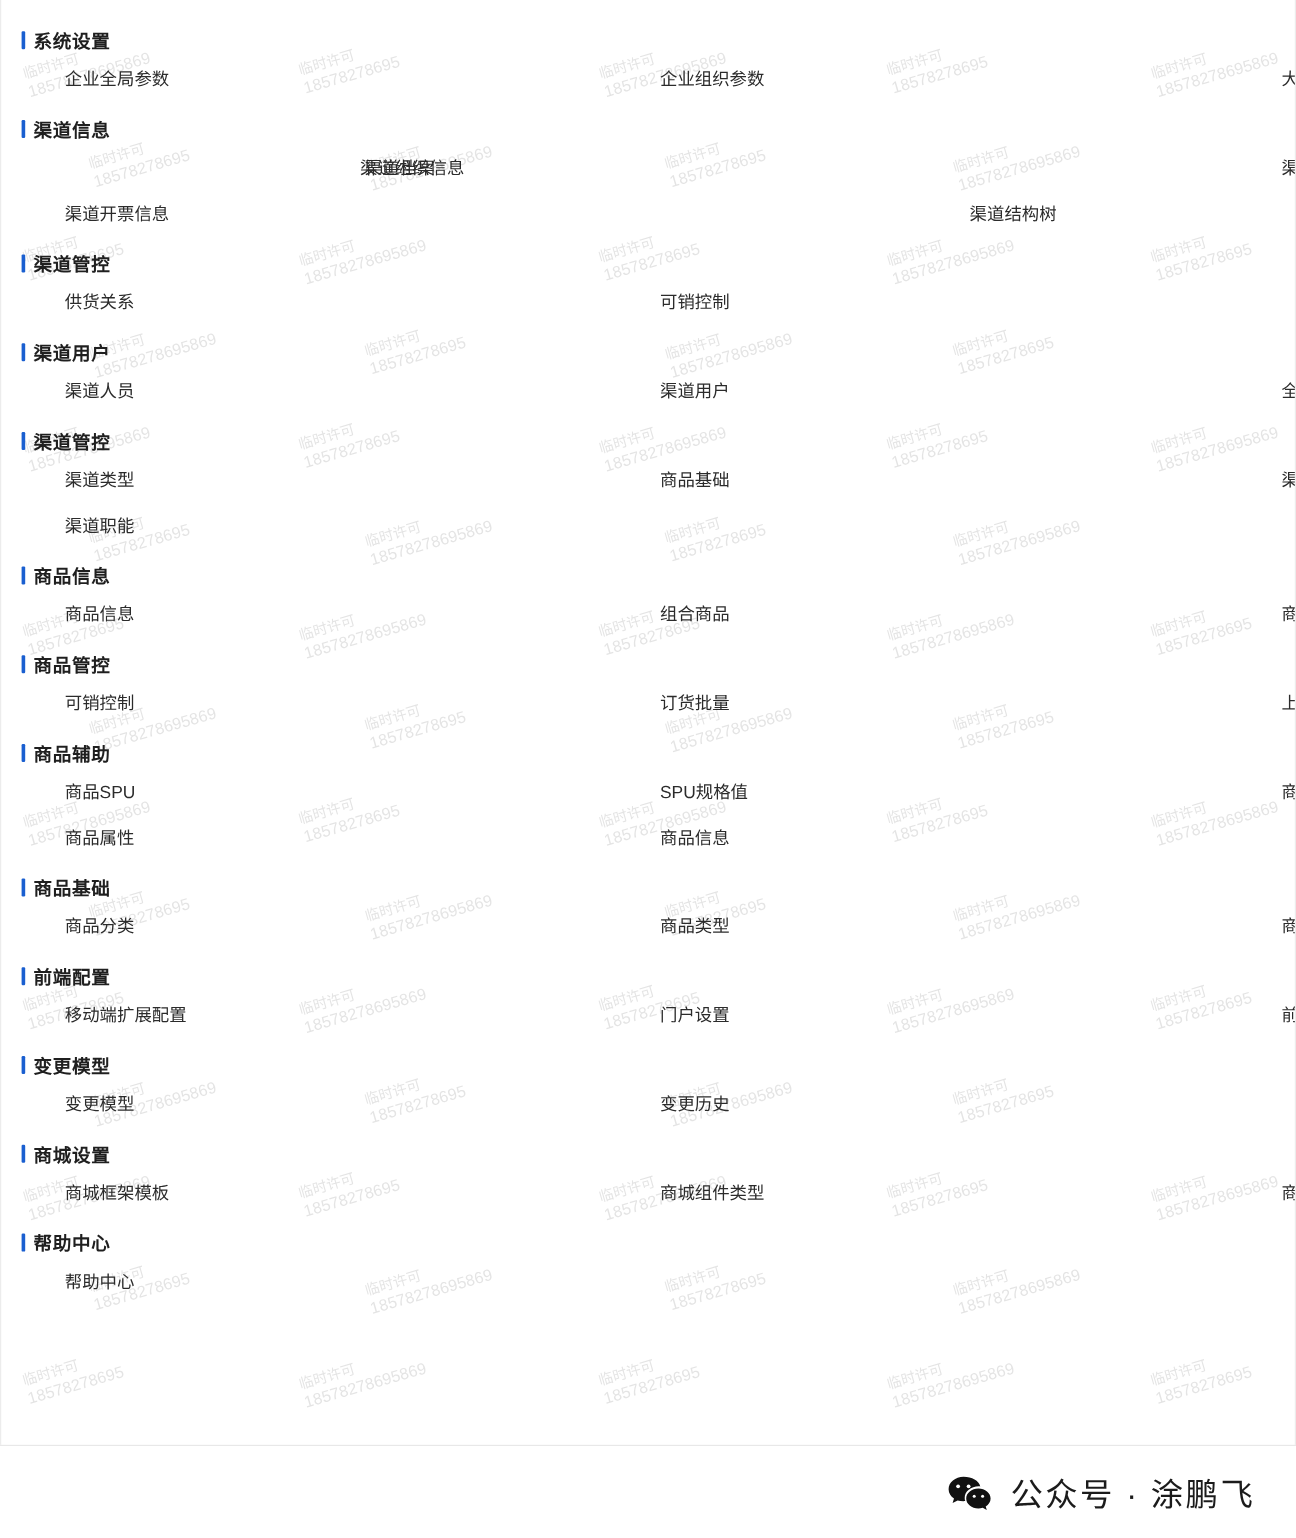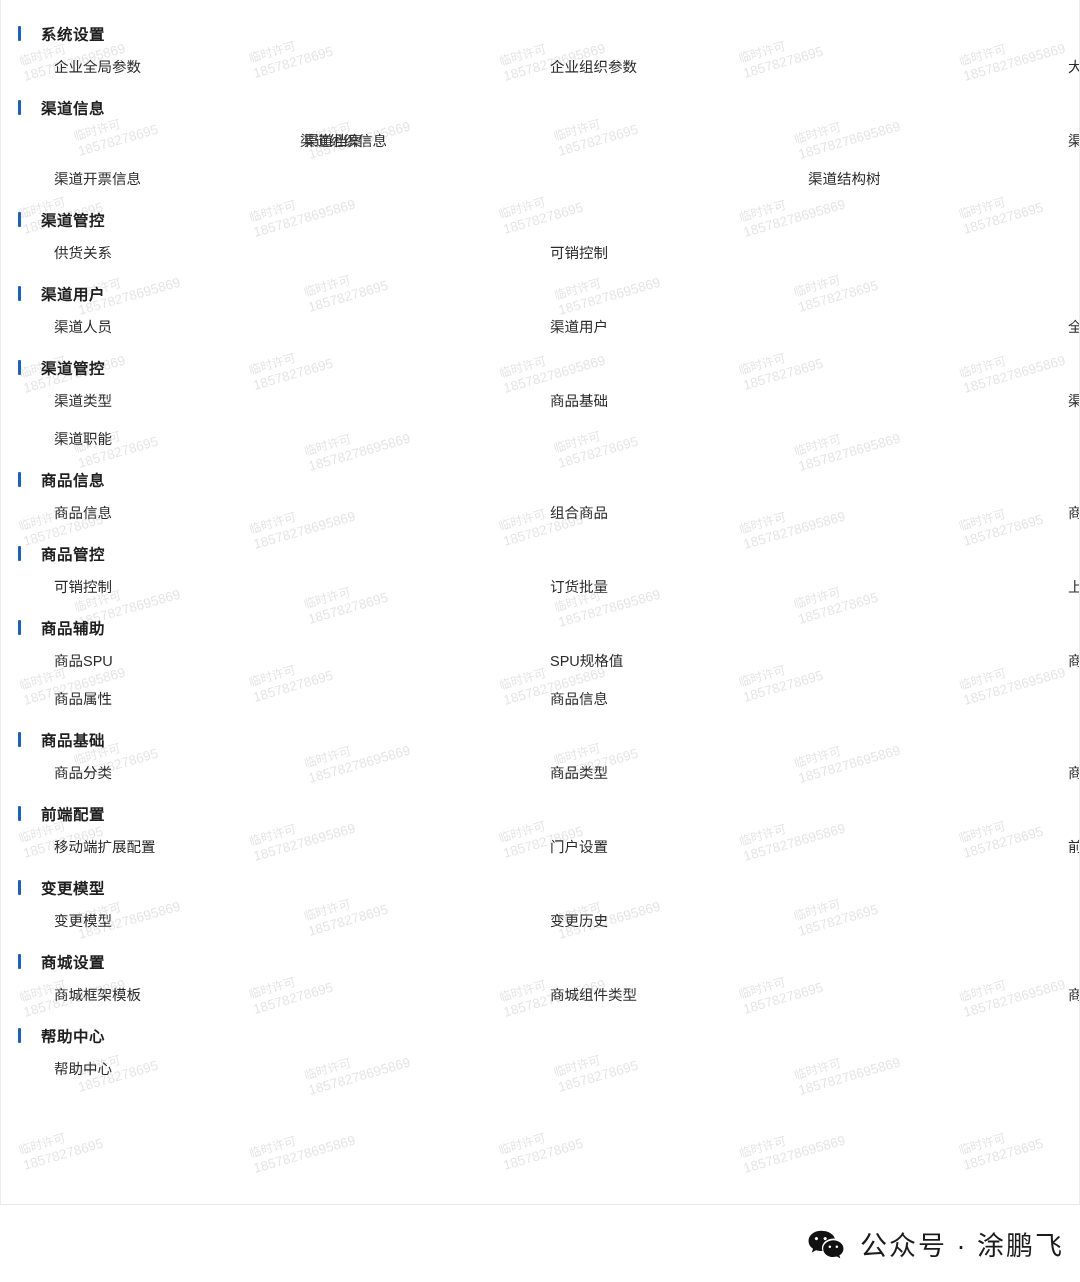--- a/index.html
+++ b/index.html
@@ -21,21 +21,20 @@
     z-index: 3;
     padding: 12px 0 0 0;
   }
   .section { margin: 0; }
   .section-header {
     display: flex;
     align-items: center;
     height: 30px;
     padding-left: 18px;
     margin-top: 6px;
-    gap: 13px;
   }
   .section-bar {
     width: 3px;
     height: 15px;
     background: #1a5fd0;
     margin-right: 7px;
     border-radius: 1px;
     flex: none;
   }
   .section-title {
@@ -89,21 +88,21 @@
     left: 0;
     right: 0;
     bottom: 0;
     height: 78px;
     background: #ffffff;
     border-top: 1px solid #e8e8e8;
     z-index: 5;
     display: flex;
     align-items: center;
     justify-content: flex-end;
-    padding-right: 16px;
+    padding-right: 34px;
   }
   .wechat-block {
     display: flex;
     align-items: center;
     gap: 14px;
   }
   .wechat-icon { width: 40px; height: 34px; flex: none; }
   .wechat-text {
     font-size: 27px;
     color: #1b1b1b;

